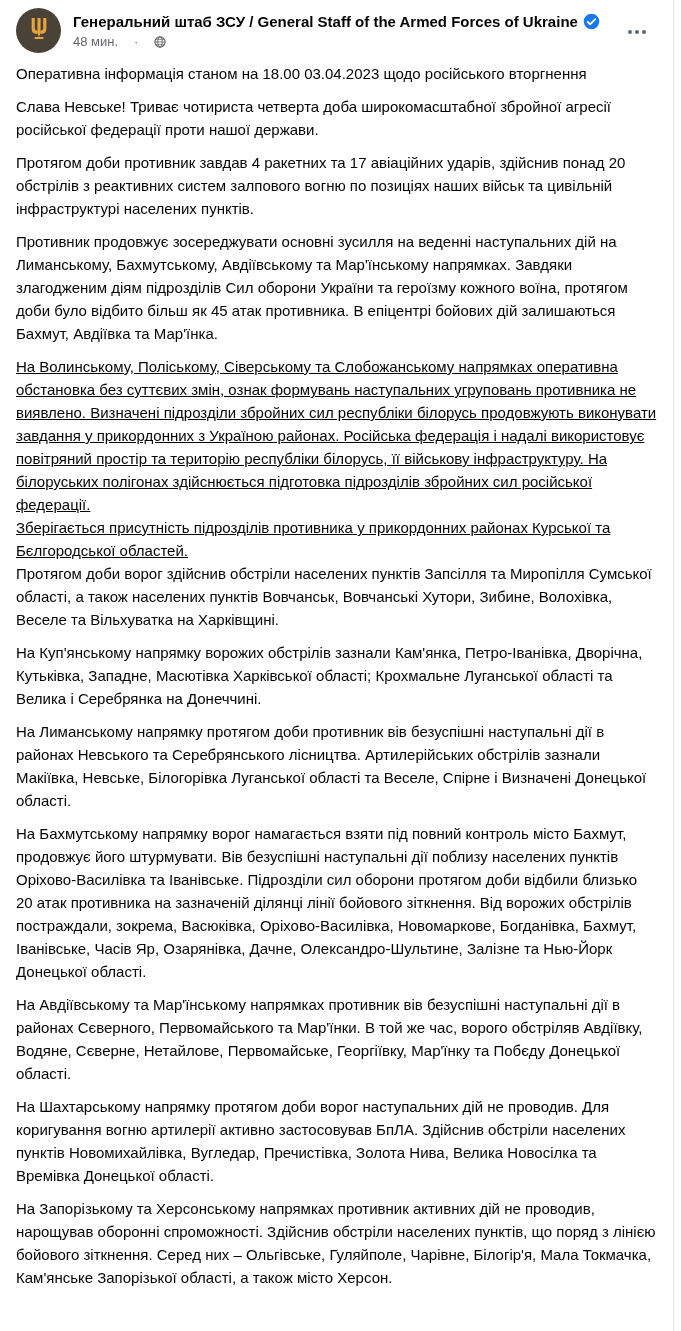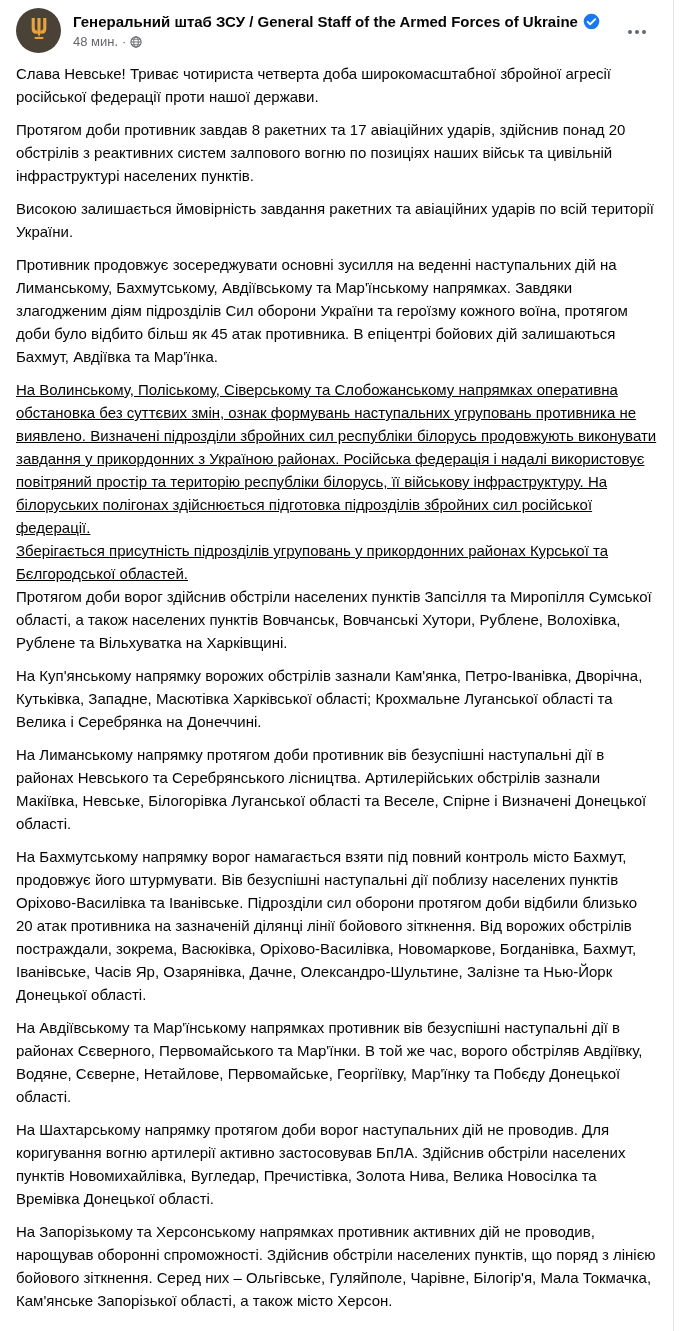--- a/index.html
+++ b/index.html
@@ -49,21 +49,21 @@
     font-weight: 700;
     color: #050505;
     line-height: 19px;
     cursor: pointer;
     white-space: nowrap;
   }
   .verified-badge { width: 17px; height: 17px; flex: 0 0 17px; }
   .meta-row {
     display: flex;
     align-items: center;
-    gap: 4px;
+    gap: 16px;
     margin-top: 3px;
     font-size: 13px;
     color: #65676b;
     line-height: 16px;
   }
   .meta-row .timestamp { cursor: pointer; }
   .globe { width: 12px; height: 12px; display: inline-block; }
   .more-button {
     position: absolute;
     top: 20px;
@@ -140,27 +140,27 @@
     </div>
 
     <div class="more-button" title="">
       <i></i>
       <i></i>
       <i></i>
     </div>
   </div>
 
   <div class="post-body">
+    <p class="para">Оперативна інформація станом на 18.00 03.04.2023 щодо російського вторгнення</p>
     <p class="para">Слава Невське! Триває чотириста четверта доба широкомасштабної збройної агресії російської федерації проти нашої держави.</p>
-    <p class="para">Протягом доби противник завдав 8 ракетних та 17 авіаційних  ударів, здійснив понад 20 обстрілів з реактивних систем залпового вогню по позиціях наших військ та цивільній інфраструктурі населених пунктів.</p>
-    <p class="para">Високою залишається ймовірність завдання ракетних та авіаційних ударів по всій території України.</p>
+    <p class="para">Протягом доби противник завдав 4 ракетних та 17 авіаційних  ударів, здійснив понад 20 обстрілів з реактивних систем залпового вогню по позиціях наших військ та цивільній інфраструктурі населених пунктів.</p>
     <p class="para">Противник продовжує зосереджувати основні зусилля на веденні наступальних дій на Лиманському, Бахмутському, Авдіївському та Мар'їнському напрямках. Завдяки злагодженим діям підрозділів Сил оборони України та героїзму кожного воїна, протягом доби було відбито більш як 45 атак противника. В епіцентрі бойових дій залишаються Бахмут, Авдіївка та Мар'їнка.</p>
     <p class="para tight">На Волинському, Поліському, Сіверському та Слобожанському напрямках оперативна обстановка без суттєвих змін, ознак формувань наступальних угруповань противника не виявлено. Визначені підрозділи збройних сил республіки білорусь продовжують виконувати завдання у прикордонних з Україною районах. Російська федерація і надалі використовує повітряний простір та територію республіки білорусь, її військову інфраструктуру. На білоруських полігонах здійснюється підготовка підрозділів збройних сил російської федерації.</p>
-    <p class="para tight">Зберігається присутність підрозділів угруповань у прикордонних районах Курської та Бєлгородської областей.</p>
-    <p class="para">Протягом доби ворог здійснив обстріли населених пунктів Запсілля та Миропілля Сумської області, а також населених пунктів Вовчанськ, Вовчанські Хутори, Рублене, Волохівка, Рублене та Вільхуватка на Харківщині.</p>
+    <p class="para tight">Зберігається присутність підрозділів противника у прикордонних районах Курської та Бєлгородської областей.</p>
+    <p class="para">Протягом доби ворог здійснив обстріли населених пунктів Запсілля та Миропілля Сумської області, а також населених пунктів Вовчанськ, Вовчанські Хутори, Зибине, Волохівка, Веселе та Вільхуватка на Харківщині.</p>
     <p class="para">На Куп'янському напрямку ворожих обстрілів зазнали Кам'янка, Петро-Іванівка, Дворічна, Кутьківка, Западне, Масютівка Харківської області; Крохмальне Луганської області та Велика і Серебрянка на Донеччині.</p>
     <p class="para">На Лиманському напрямку протягом доби противник вів безуспішні наступальні дії в районах Невського та Серебрянського лісництва. Артилерійських обстрілів зазнали Макіївка, Невське, Білогорівка Луганської області та Веселе, Спірне і Визначені Донецької області.</p>
     <p class="para">На Бахмутському напрямку ворог намагається взяти під повний контроль місто Бахмут, продовжує його штурмувати. Вів безуспішні наступальні дії поблизу населених пунктів Оріхово-Василівка та Іванівське. Підрозділи сил оборони протягом доби відбили близько 20 атак противника на зазначеній ділянці лінії бойового зіткнення.  Від ворожих обстрілів постраждали, зокрема, Васюківка, Оріхово-Василівка, Новомаркове, Богданівка, Бахмут, Іванівське, Часів Яр, Озарянівка, Дачне, Олександро-Шультине, Залізне та Нью-Йорк Донецької області.</p>
     <p class="para">На Авдіївському та Мар'їнському напрямках противник вів безуспішні наступальні дії в районах Сєверного, Первомайського та Мар'їнки. В той же час, ворого обстріляв Авдіївку, Водяне, Сєверне, Нетайлове, Первомайське, Георгіївку, Мар'їнку та Побєду Донецької області.</p>
     <p class="para">На Шахтарському напрямку протягом доби ворог наступальних дій не проводив. Для коригування вогню артилерії активно застосовував БпЛА. Здійснив обстріли населених пунктів Новомихайлівка, Вугледар, Пречистівка, Золота Нива, Велика Новосілка та Времівка Донецької області.</p>
     <p class="para">На Запорізькому та Херсонському напрямках противник активних дій не проводив, нарощував оборонні спроможності. Здійснив обстріли населених пунктів, що поряд з лінією бойового зіткнення. Серед них – Ольгівське, Гуляйполе, Чарівне, Білогір'я, Мала Токмачка, Кам'янське Запорізької області, а також місто Херсон.</p>
 
   </div>
 
 </div>

